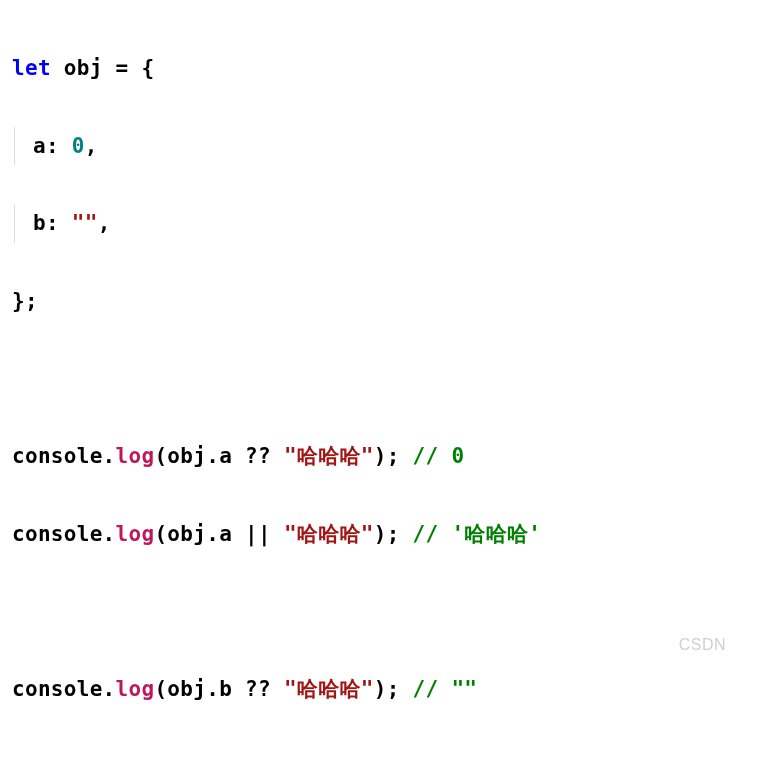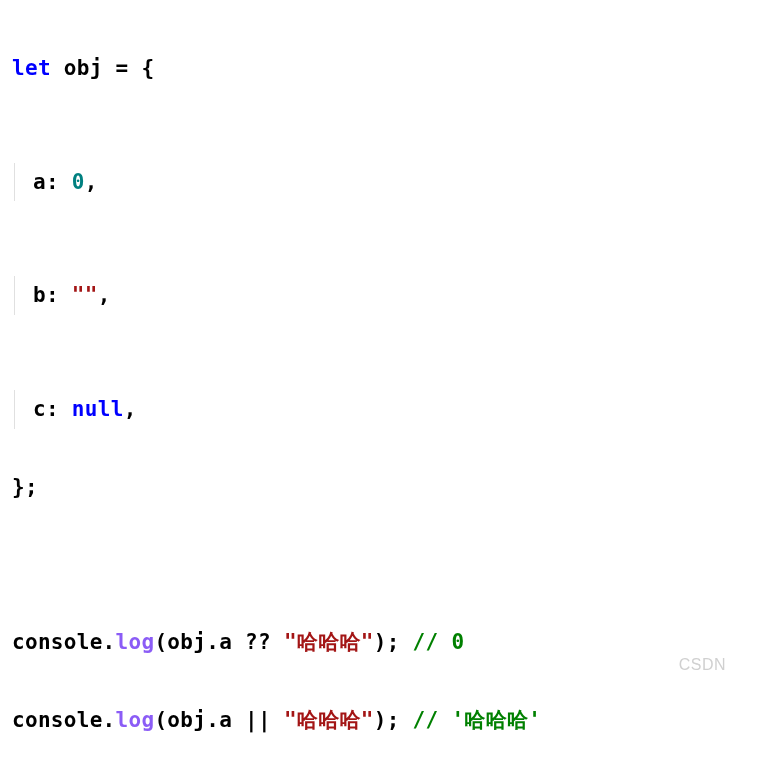--- a/index.html
+++ b/index.html
@@ -14,53 +14,51 @@
     .code-container {
       white-space: pre;
     }
     .kw { color: #0000ff; }
     .id { color: #000000; }
     .op { color: #000000; }
     .punct { color: #000000; }
     .num { color: #008080; }
     .str { color: #a31515; }
     .null { color: #0000ff; }
-    .func { color: #8b5cf6; }
+    .func { color: #be185d; }
     .comment { color: #008000; }
     .paren { color: #000000; }
     .indent-guide {
       border-left: 1px solid #e0e0e0;
       margin-left: 2px;
       padding-left: 18px;
       display: inline-block;
-      margin-top: 36px;
     }
     .watermark {
       position: absolute;
       right: 40px;
-      bottom: 86px;
+      bottom: 106px;
       font-size: 16px;
       color: #d0d0d0;
       font-family: sans-serif;
       letter-spacing: 0.5px;
       text-align: center;
     }
     .line {
       display: block;
       font-weight: bold;
     }
   </style>
 </head>
 <body>
 
 <div class="code-container">
 <span class="line"><span class="kw">let</span> <span class="id">obj</span> <span class="op">=</span> <span class="punct">{</span></span>
 <span class="line"><span class="indent-guide"><span class="id">a</span><span class="punct">:</span> <span class="num">0</span><span class="punct">,</span></span></span>
 <span class="line"><span class="indent-guide"><span class="id">b</span><span class="punct">:</span> <span class="str">""</span><span class="punct">,</span></span></span>
-<span class="line"><span class="indent-guide"><span class="id">c</span><span class="punct">:</span> <span class="null">null</span><span class="punct">,</span></span></span>
 <span class="line"><span class="punct">}</span><span class="punct">;</span></span>
 <span class="line"> </span>
 <span class="line"><span class="id">console</span><span class="punct">.</span><span class="func">log</span><span class="paren">(</span><span class="id">obj</span><span class="punct">.</span><span class="id">a</span> <span class="op">??</span> <span class="str">"哈哈哈"</span><span class="paren">)</span><span class="punct">;</span> <span class="comment">// 0</span></span>
 <span class="line"><span class="id">console</span><span class="punct">.</span><span class="func">log</span><span class="paren">(</span><span class="id">obj</span><span class="punct">.</span><span class="id">a</span> <span class="op">||</span> <span class="str">"哈哈哈"</span><span class="paren">)</span><span class="punct">;</span> <span class="comment">// '哈哈哈'</span></span>
 <span class="line"> </span>
 <span class="line"><span class="id">console</span><span class="punct">.</span><span class="func">log</span><span class="paren">(</span><span class="id">obj</span><span class="punct">.</span><span class="id">b</span> <span class="op">??</span> <span class="str">"哈哈哈"</span><span class="paren">)</span><span class="punct">;</span> <span class="comment">// ""</span></span>
 
 
 
 

